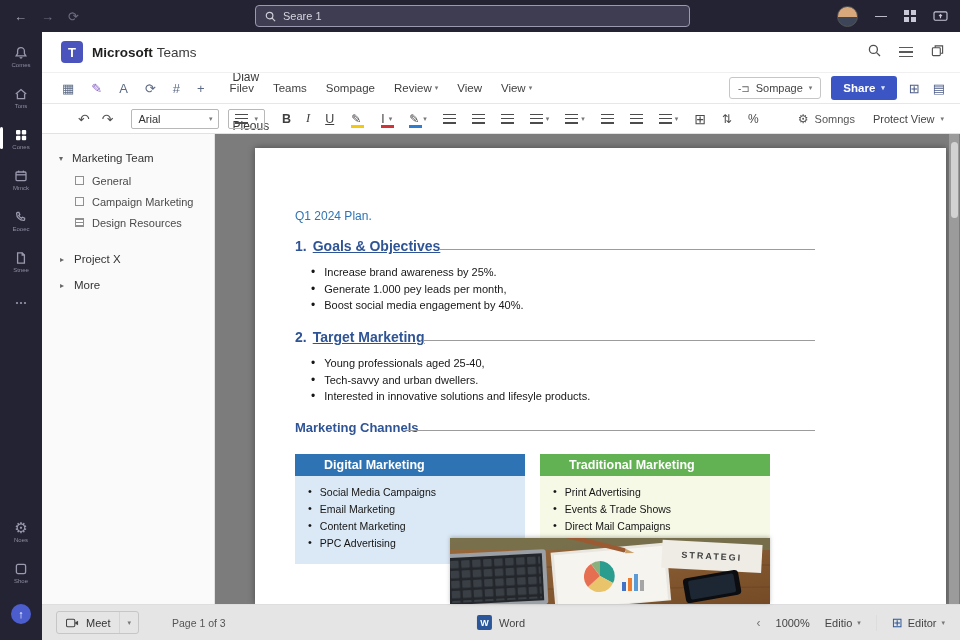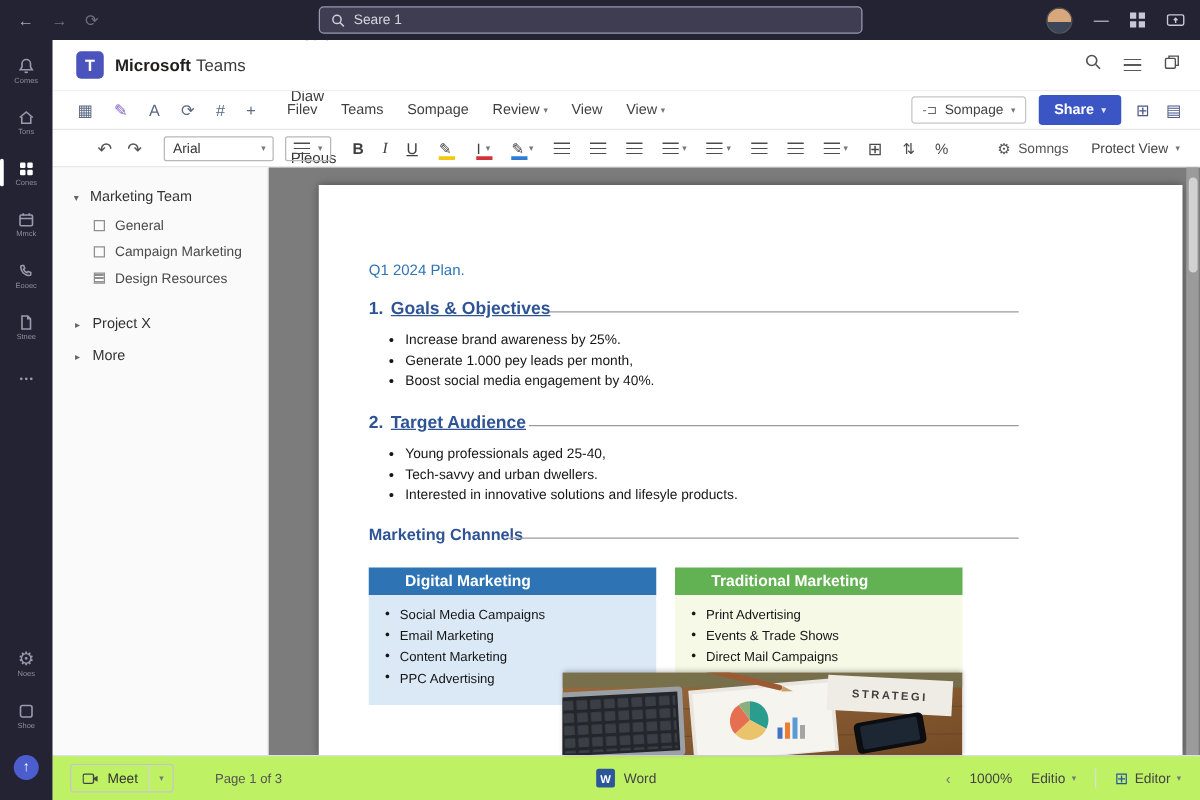--- a/index.html
+++ b/index.html
@@ -134,21 +134,21 @@
   .card-body .m { font-size:11px; line-height:9px; }
   .card1 .card-head { background:#2E74B5; }
   .card1 .card-body { background:#dbe9f6; height:88px; }
   .card2 .card-head { background:#62b152; }
   .card2 .card-body { background:#f6f9e6; height:64px; }
 
   .photo { position:absolute; left:195px; top:390px; width:320px; height:66px; z-index:3;
     box-shadow:0 -1px 4px rgba(0,0,0,.25); }
 
   
-  .statusbar { position:absolute; left:0; bottom:0; right:0; height:36px; background:#bef264;
+  .statusbar { position:absolute; left:0; bottom:0; right:0; height:36px; background:#e5e5e5;
     border-top:1px solid #dedede; display:flex; align-items:center; font-size:11px; color:#444; }
   .meet-btn { margin-left:14px; height:23px; border:1px solid #c6c6c6; border-radius:3px;
     display:flex; align-items:center; }
   .meet-main { display:flex; align-items:center; gap:7px; padding:0 9px; font-size:11px; color:#333; }
   .meet-split { border-left:1px solid #d4d4d4; height:100%; display:flex; align-items:center; padding:0 7px; }
   .page-info { margin-left:33px; font-size:10.5px; color:#555; }
   .sb-center { position:absolute; left:50%; transform:translateX(-50%); display:flex; align-items:center; gap:7px; }
   .word-icon { width:15px; height:15px; border-radius:2px; background:#2b579a; color:#fff; font-size:9px;
     font-weight:700; display:flex; align-items:center; justify-content:center; }
   .sb-right { margin-left:auto; display:flex; align-items:center; gap:15px; margin-right:15px; }
@@ -425,21 +425,21 @@
                 <span>Generate 1.000 pey leads per month,</span>
               </div>
             <div class="b">
                 <span class="m">•</span>
                 <span>Boost social media engagement by 40%.</span>
               </div>
           </div>
 
           <div class="h2" style="top:181px;">
             <span>2.</span>
-              <span class="ul">Target Audience</span>
+              <span class="ul">Target Marketing</span>
           </div>
           <div class="rule" style="top:192px; left:168px; width:392px;"></div>
           <div class="bullets" style="top:207px;">
             <div class="b">
                 <span class="m">•</span>
                 <span>Young professionals aged 25-40,</span>
               </div>
             <div class="b">
                 <span class="m">•</span>
                 <span>Tech-savvy and urban dwellers.</span>

